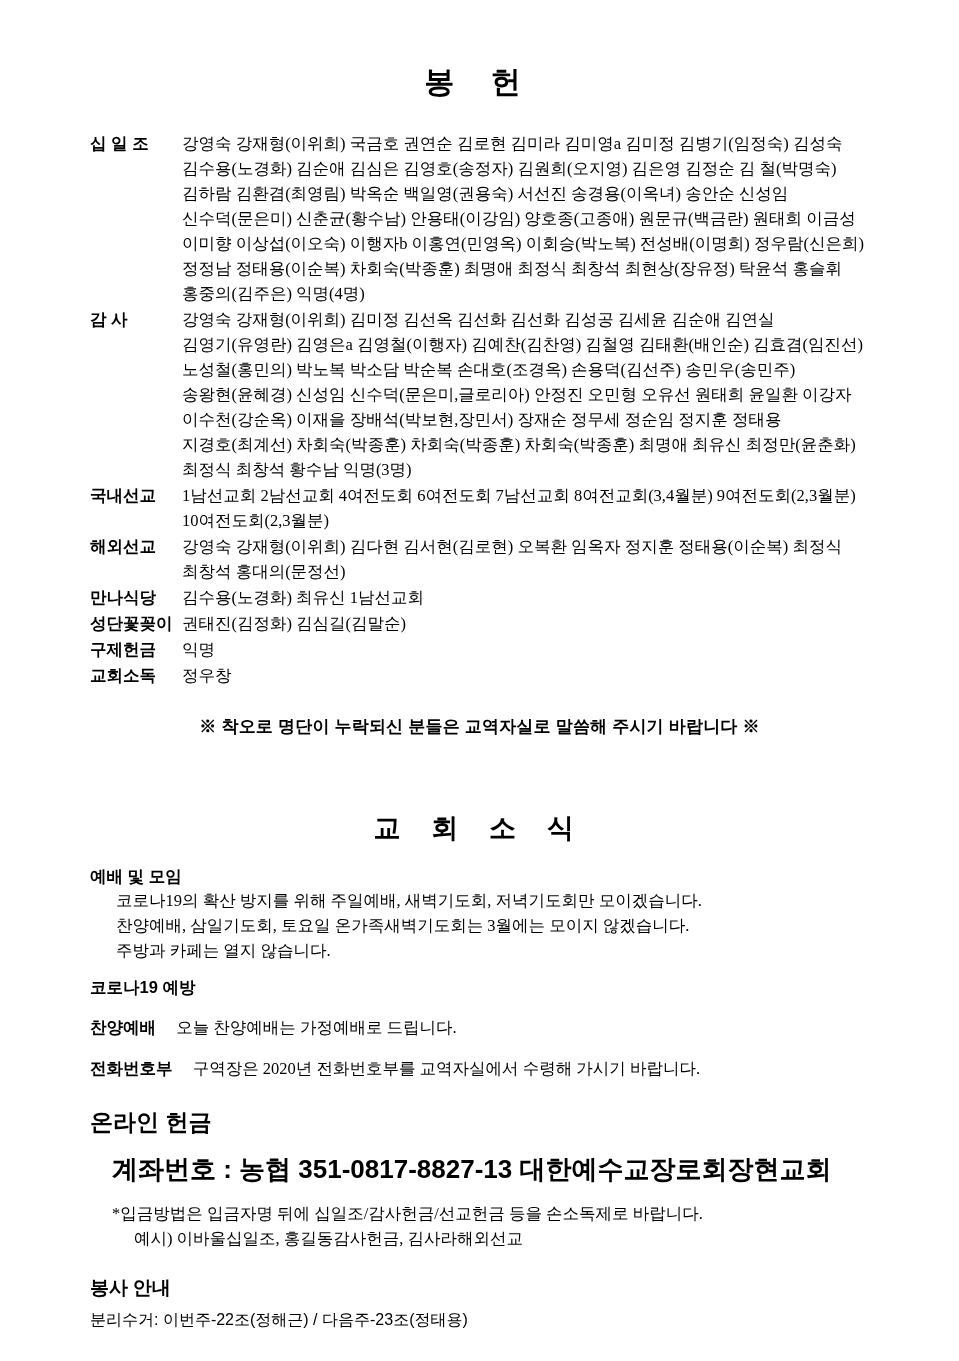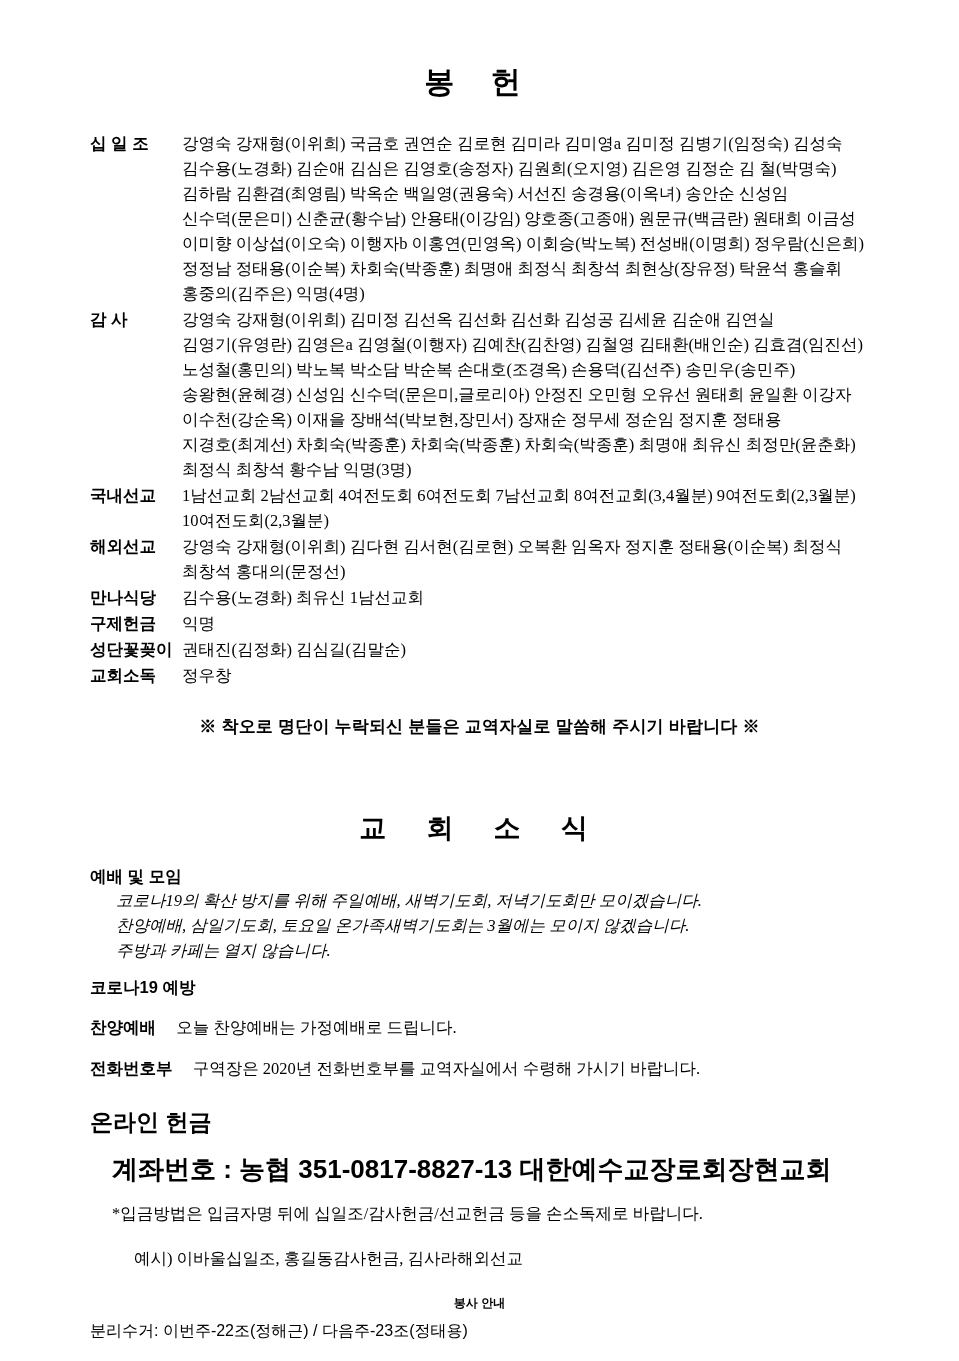--- a/index.html
+++ b/index.html
@@ -67,36 +67,35 @@
     font-family: "Liberation Sans", sans-serif;
     letter-spacing: 0.2px;
   }
   .title-news {
     text-align: center;
     font-size: 27px;
     font-weight: bold;
     letter-spacing: 12px;
     margin-top: 72px;
     margin-bottom: 20px;
-    font-family: Liberation Mono, monospace;
+    font-family: Liberation Serif, serif;
   }
   .news-section {
     margin-top: 14px;
   }
   .news-head {
     font-weight: bold;
     font-size: 16.5px;
     font-family: "Liberation Sans", sans-serif;
   }
   .news-body {
     font-size: 16.5px;
     line-height: 25px;
     margin-left: 26px;
     font-family: "Liberation Serif", serif;
-    font-style: italic;
   }
   .news-body .line { white-space: nowrap; }
   .inline-row {
     font-size: 16.5px;
     line-height: 25px;
     margin-top: 16px;
   }
   .inline-row .news-head { margin-right: 16px; }
   .inline-text { font-family: "Liberation Serif", serif; }
   .online-head {
@@ -111,27 +110,26 @@
     margin-top: 14px;
     margin-left: 22px;
     font-family: "Liberation Sans", sans-serif;
   }
   .note {
     font-size: 16.5px;
     margin-top: 14px;
     margin-left: 22px;
     line-height: 25px;
   }
-  .note .sub { margin-left: 22px; display: block; margin-top: 20px; }
+  .note .sub { margin-left: 22px; display: block; }
   .volunteer-head {
     font-weight: bold;
-    font-size: 12px;
-    font-family: Liberation Sans, sans-serif;
+    font-size: 19px;
+    font-family: Liberation Serif, serif;
     margin-top: 24px;
-    text-align: center;
   }
   .volunteer-body {
     font-size: 16px;
     line-height: 26px;
     margin-top: 6px;
     font-family: "Liberation Sans", sans-serif;
   }
 </style>
 </head>
 <body>
@@ -180,29 +178,29 @@
           <div class="line">최창석 홍대의(문정선)</div>
         </td>
       </tr>
       <tr>
         <td class="cat-cell">만나식당</td>
         <td class="names-cell">
           <div class="line">김수용(노경화) 최유신 1남선교회</div>
         </td>
       </tr>
       <tr>
+        <td class="cat-cell">성단꽃꽂이</td>
+        <td class="names-cell">
+          <div class="line">권태진(김정화) 김심길(김말순)</div>
+        </td>
+      </tr>
+      <tr>
         <td class="cat-cell">구제헌금</td>
         <td class="names-cell">
           <div class="line">익명</div>
-        </td>
-      </tr>
-      <tr>
-        <td class="cat-cell">성단꽃꽂이</td>
-        <td class="names-cell">
-          <div class="line">권태진(김정화) 김심길(김말순)</div>
         </td>
       </tr>
       <tr>
         <td class="cat-cell">교회소독</td>
         <td class="names-cell">
           <div class="line">정우창</div>
         </td>
       </tr>
     </tbody>
   </table>

